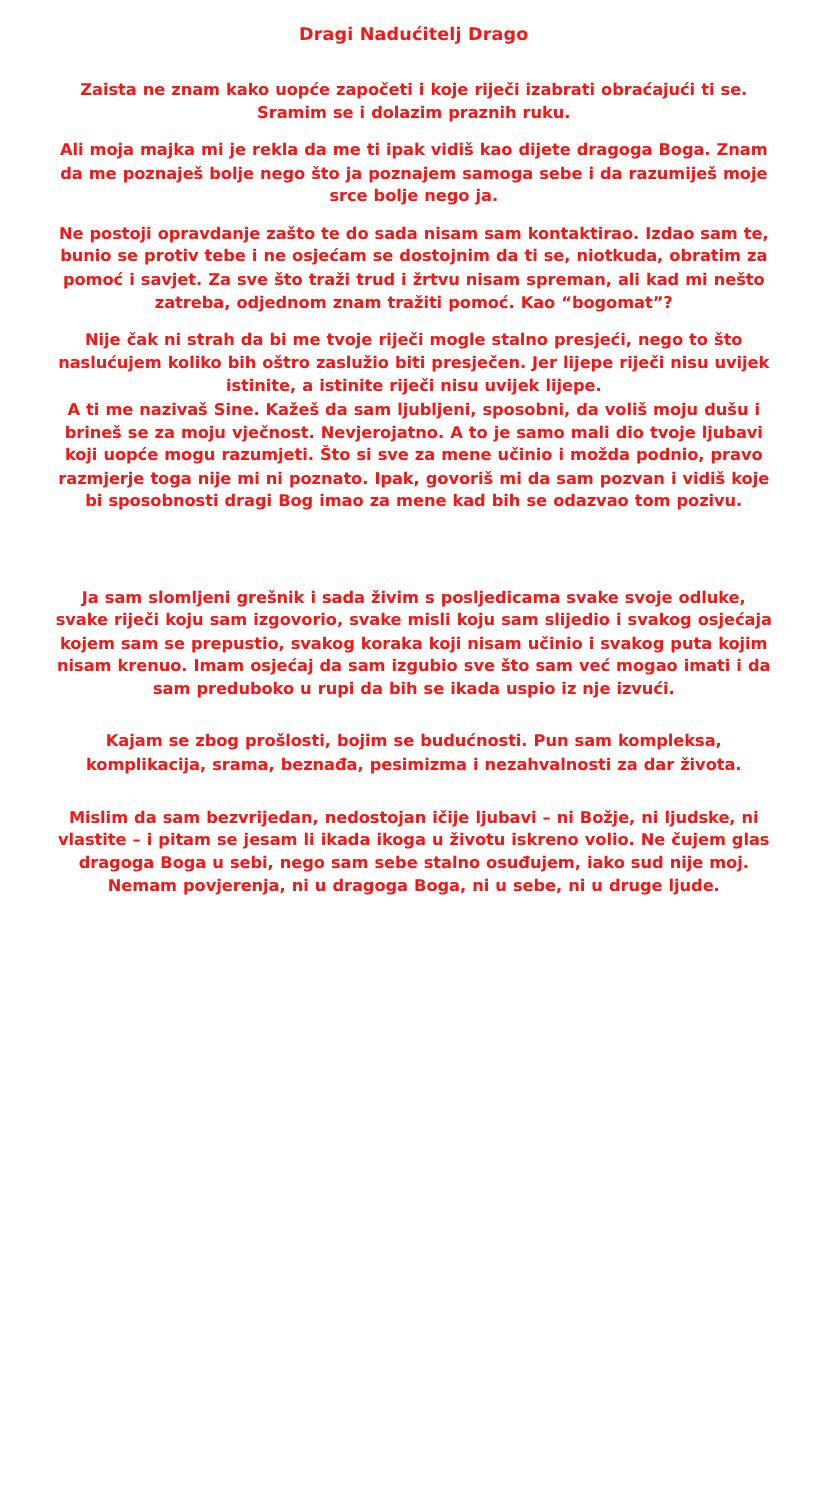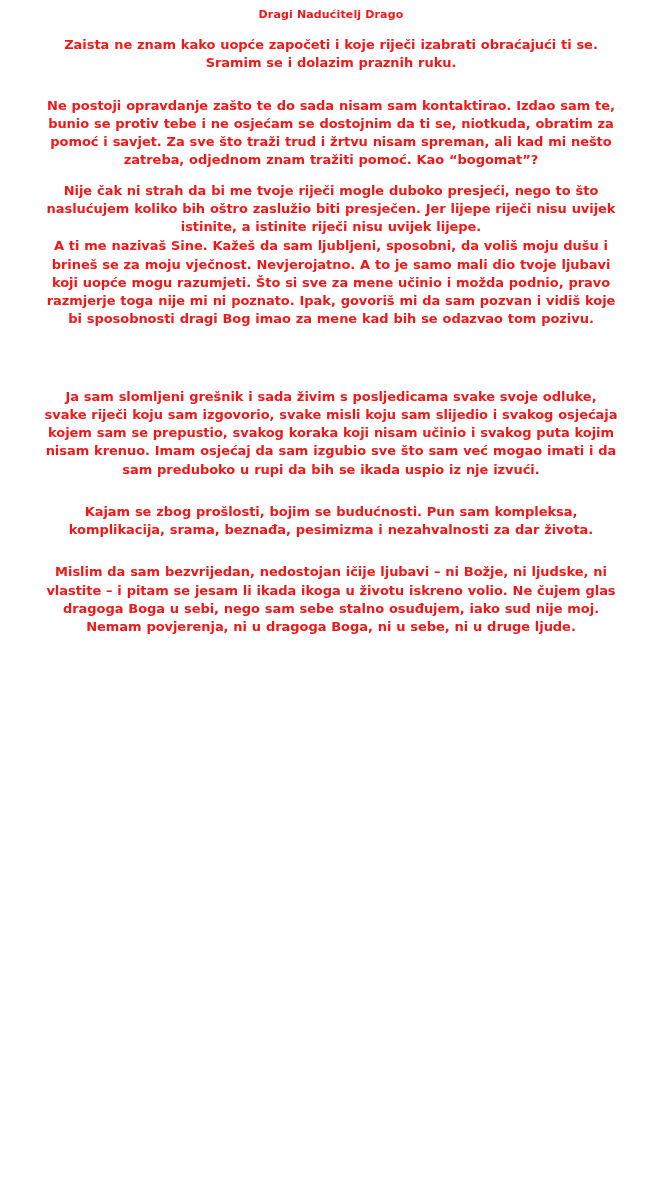--- a/index.html
+++ b/index.html
@@ -23,25 +23,25 @@
     padding: 0;
   }
   .doc-body {
     width: 574px;
     margin: 0 auto;
     box-sizing: border-box;
     text-align: center;
   }
   .letter-title {
     color: #f41717;
-    font-size: 11px;
+    font-size: 14px;
     line-height: 1.28;
     font-weight: 700;
     letter-spacing: 0.15px;
-    margin: 0;
+    margin: 12px;
     padding-top: 8px;
     padding-bottom: 0;
     text-align: center;
   }
   p.para {
     color: #f41717;
     font-size: 13px;
     line-height: 1.405;
     font-weight: 700;
     letter-spacing: -0.05px;
@@ -63,26 +63,27 @@
 <div class="page">
   <div class="doc-body">
 
     <div class="letter-title">Dragi Nadućitelj Drago</div>
 
     <div class="gap-title"></div>
 
     <p class="para">Zaista ne znam kako uopće započeti i koje riječi izabrati obraćajući ti se. Sramim se i dolazim praznih ruku.</p>
     <div class="gap-para"></div>
 
+    <p class="para">Ali moja majka mi je rekla da me ti ipak vidiš kao dijete dragoga Boga. Znam da me poznaješ bolje nego što ja poznajem samoga sebe i da razumiješ moje srce bolje nego ja.</p>
     <div class="gap-para"></div>
 
     <p class="para">Ne postoji opravdanje zašto te do sada nisam sam kontaktirao. Izdao sam te, bunio se protiv tebe i ne osjećam se dostojnim da ti se, niotkuda, obratim za pomoć i savjet. Za sve što traži trud i žrtvu nisam spreman, ali kad mi nešto zatreba, odjednom znam tražiti pomoć. Kao “bogomat”?</p>
     <div class="gap-para"></div>
 
-    <p class="para">Nije čak ni strah da bi me tvoje riječi mogle duboko presjeći, nego to što naslućujem koliko bih oštro zaslužio biti presječen. Jer lijepe riječi nisu uvijek istinite, a istinite riječi nisu uvijek lijepe.</p>
+    <p class="para">Nije čak ni strah da bi me tvoje riječi mogle stalno presjeći, nego to što naslućujem koliko bih oštro zaslužio biti presječen. Jer lijepe riječi nisu uvijek istinite, a istinite riječi nisu uvijek lijepe.</p>
     <div class="gap-tight"></div>
 
     <p class="para">A ti me nazivaš Sine. Kažeš da sam ljubljeni, sposobni, da voliš moju dušu i brineš se za moju vječnost. Nevjerojatno. A to je samo mali dio tvoje ljubavi koji uopće mogu razumjeti. Što si sve za mene učinio i možda podnio, pravo razmjerje toga nije mi ni poznato. Ipak, govoriš mi da sam pozvan i vidiš koje bi sposobnosti dragi Bog imao za mene kad bih se odazvao tom pozivu.</p>
     <div class="gap-para"></div>
 
 
     <div class="gap-section"></div>
 
     <p class="para">Ja sam slomljeni grešnik i sada živim s posljedicama svake svoje odluke, svake riječi koju sam izgovorio, svake misli koju sam slijedio i svakog osjećaja kojem sam se prepustio, svakog koraka koji nisam učinio i svakog puta kojim nisam krenuo. Imam osjećaj da sam izgubio sve što sam već mogao imati i da sam preduboko u rupi da bih se ikada uspio iz nje izvući.</p>
     <div class="gap-para"></div>

